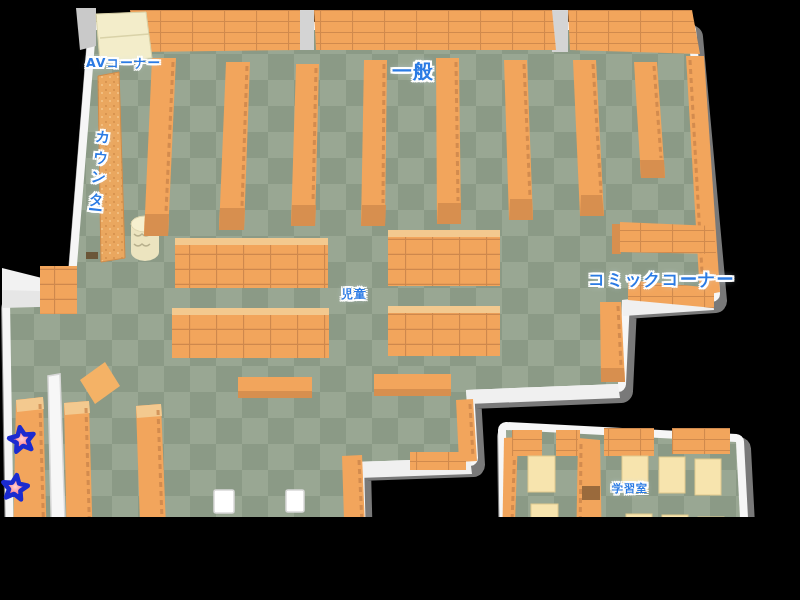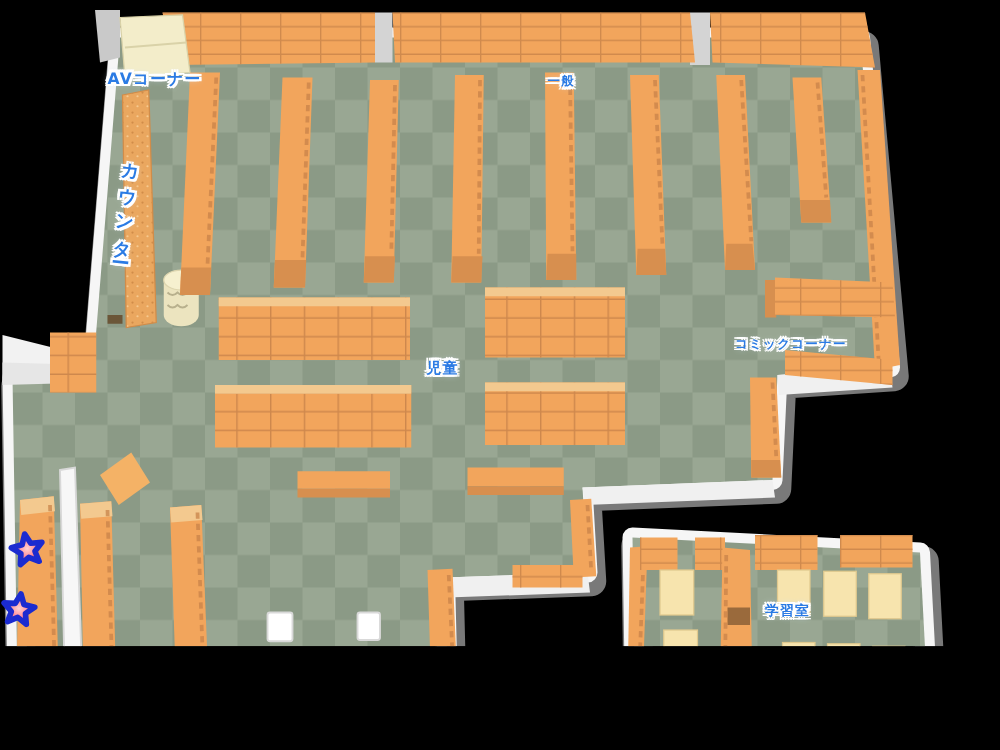--- a/index.html
+++ b/index.html
@@ -233,17 +233,17 @@
   <g transform="translate(22,440) rotate(-10)">
     <polygon class="star" points="0,-13 3.5,-4.9 12.4,-4 5.7,2 7.6,10.5 0,6 -7.6,10.5 -5.7,2 -12.4,-4 -3.5,-4.9" stroke="#1b2bd0"></polygon>
   </g>
   <g transform="translate(15,488) rotate(8)">
     <polygon class="star" points="0,-13 3.5,-4.9 12.4,-4 5.7,2 7.6,10.5 0,6 -7.6,10.5 -5.7,2 -12.4,-4 -3.5,-4.9"></polygon>
   </g>
 </svg>
 
 <div class="label" style="left:86px;top:56px;font-size:12.5px;">AVコーナー</div>
 <div class="label vert" style="left:92px;top:120px;font-size:14.5px;transform:rotate(6deg);">カウンター</div>
-<div class="label" style="left:392px;top:61px;font-size:10px;margin-left:46px;">一般</div>
+<div class="label" style="left:392px;top:61px;font-size:20px;">一般</div>
 <div class="label" style="left:341px;top:288px;font-size:12px;">児童</div>
-<div class="label" style="left:588px;top:271px;font-size:10px;">コミックコーナー</div>
+<div class="label" style="left:588px;top:271px;font-size:17px;">コミックコーナー</div>
 <div class="label" style="left:612px;top:483px;font-size:11px;">学習室</div>
 </div>
 
 </body></html>

